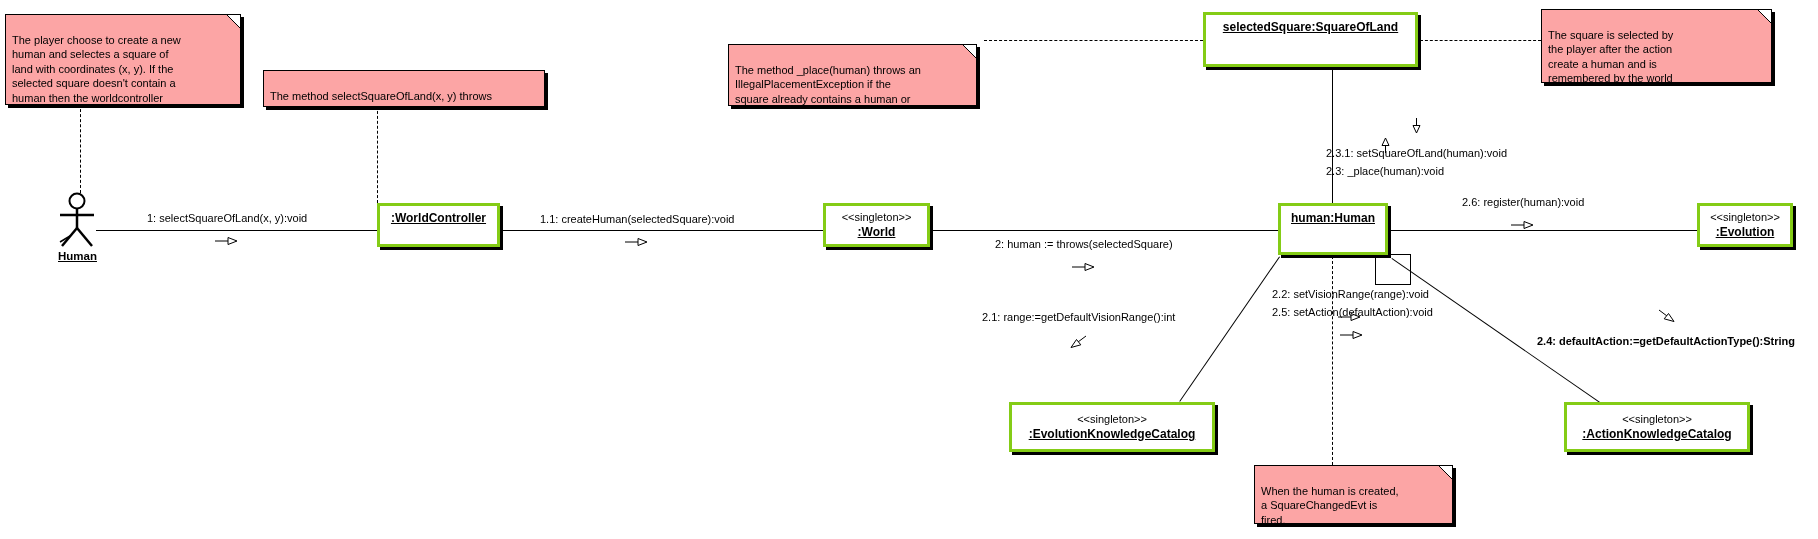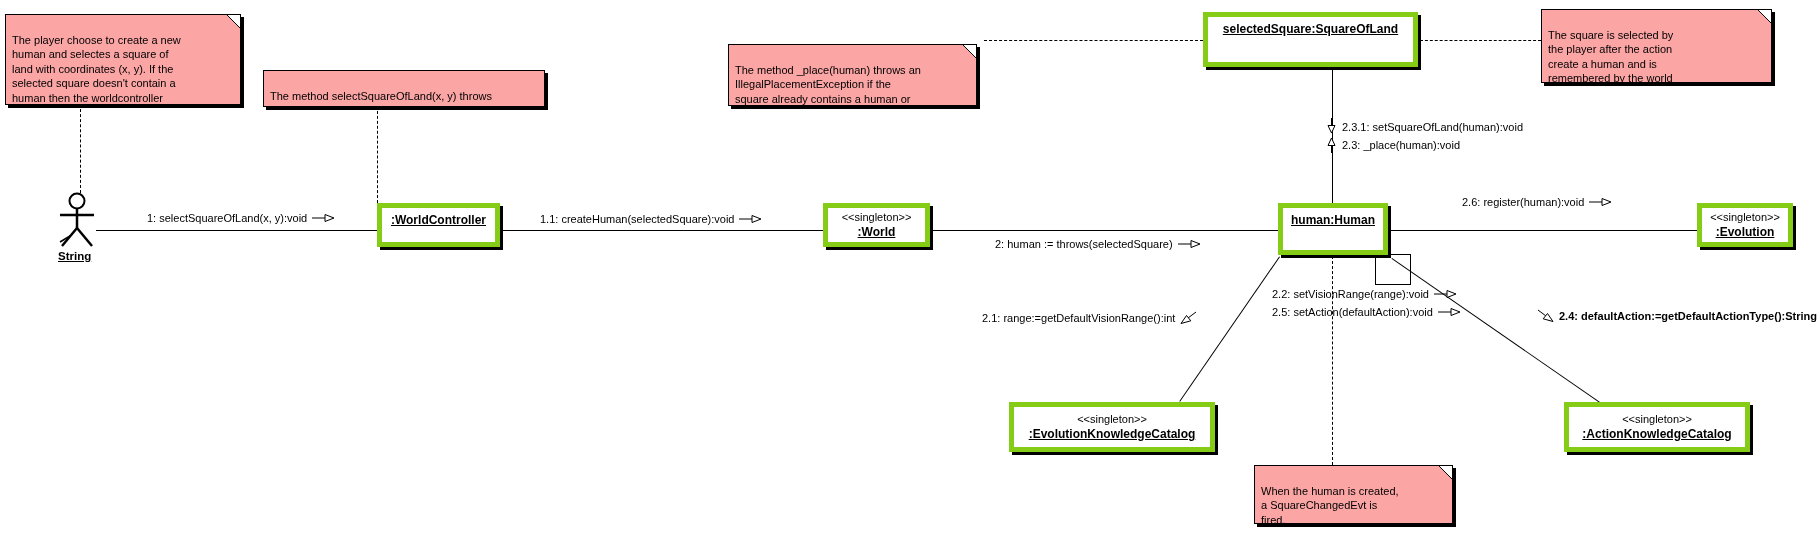--- a/index.html
+++ b/index.html
@@ -1,35 +1,35 @@
 <!DOCTYPE html>
 <html><head>
 <meta charset="utf-8">
 <style>
   html,body{margin:0;padding:0;background:#fff;}
   #canvas{position:relative;width:1818px;height:539px;background:#fff;overflow:hidden;
           font-family:"Liberation Sans",sans-serif;color:#000;}
-  .box{position:absolute;background:#fff;border:5px solid #84cc16;box-shadow:3px 3px 0 #000;
+  .box{position:absolute;background:#fff;border:3px solid #84cc16;box-shadow:3px 3px 0 #000;
        z-index:2;text-align:center;box-sizing:border-box;}
   .box .name{font-weight:bold;text-decoration:underline;font-size:12px;white-space:nowrap;}
   .box .stereo{font-size:11px;white-space:nowrap;}
   .box.center2{display:flex;flex-direction:column;justify-content:center;gap:2px;}
   .box.topname{padding-top:5px;}
   .note{position:absolute;background:#fca5a5;border:1px solid #000;box-shadow:3px 3px 0 #000;
         z-index:3;font-size:11px;line-height:14.5px;padding:3px 6px;white-space:pre-line;
         overflow:hidden;box-sizing:border-box;}
   .dogear{position:absolute;top:-1px;right:-1px;z-index:4;}
   .lin{position:absolute;z-index:0;}
   .h{border-top:1px solid #000;height:0;}
   .v{border-left:1px solid #000;width:0;}
   .dh{border-top:1px dashed #000;height:0;}
   .dv{border-left:1px dashed #000;width:0;}
   .diag{position:absolute;height:0;border-top:1px solid #000;transform-origin:0 0;z-index:0;}
   .msg{position:absolute;font-size:11px;white-space:nowrap;display:flex;align-items:center;
-       gap:5px;z-index:5;}
+       gap:12px;z-index:5;flex-direction:column;}
   .loop{position:absolute;border:1px solid #000;background:#fff0;z-index:1;}
   .actorlabel{position:absolute;font-size:11.5px;font-weight:bold;text-decoration:underline;z-index:2;}
   svg{display:block;}
 </style>
 </head>
 <body>
 
 <div id="canvas">
 
   <div class="lin h" style="left:96px;top:230px;width:1601px;"></div>
@@ -46,21 +46,21 @@
   <div style="position:absolute;left:56px;top:192px;z-index:2;">
     <svg width="42" height="56" viewBox="0 0 42 56">
       <circle cx="21" cy="9" r="7.5" fill="#fff" stroke="#000" stroke-width="2"></circle>
       <line x1="21" y1="16" x2="21" y2="36" stroke="#000" stroke-width="2.5"></line>
       <line x1="4" y1="23" x2="38" y2="23" stroke="#000" stroke-width="2.5"></line>
       <line x1="21" y1="36" x2="6" y2="54" stroke="#000" stroke-width="2.5"></line>
       <line x1="21" y1="36" x2="36" y2="54" stroke="#000" stroke-width="2.5"></line>
       <line x1="14" y1="44" x2="4" y2="50" stroke="#000" stroke-width="1.5"></line>
     </svg>
   </div>
-  <div class="actorlabel" style="left:58px;top:250px;">String</div>
+  <div class="actorlabel" style="left:58px;top:250px;">Human</div>
 
   <div class="box topname" style="left:1203px;top:12px;width:215px;height:55px;">
     <div class="name">selectedSquare:SquareOfLand</div>
   </div>
 
   <div class="box topname" style="left:377px;top:203px;width:123px;height:44px;">
     <div class="name">:WorldController</div>
   </div>
 
   <div class="box center2" style="left:823px;top:203px;width:107px;height:44px;">

